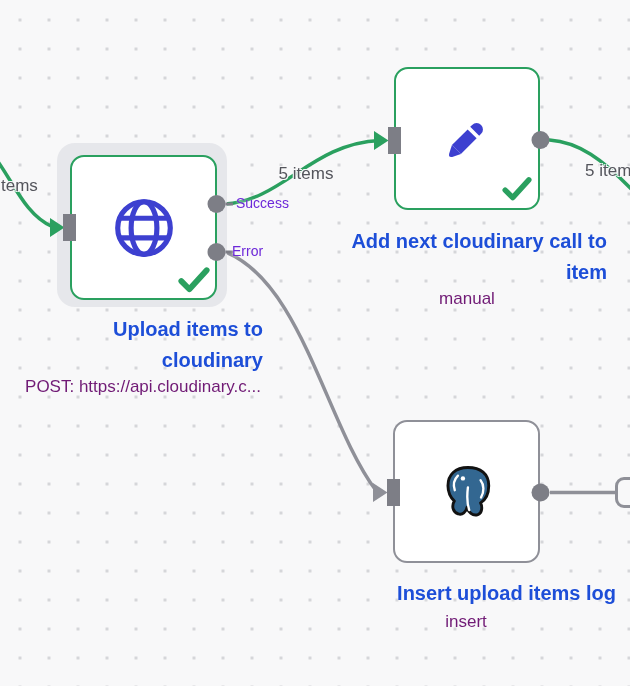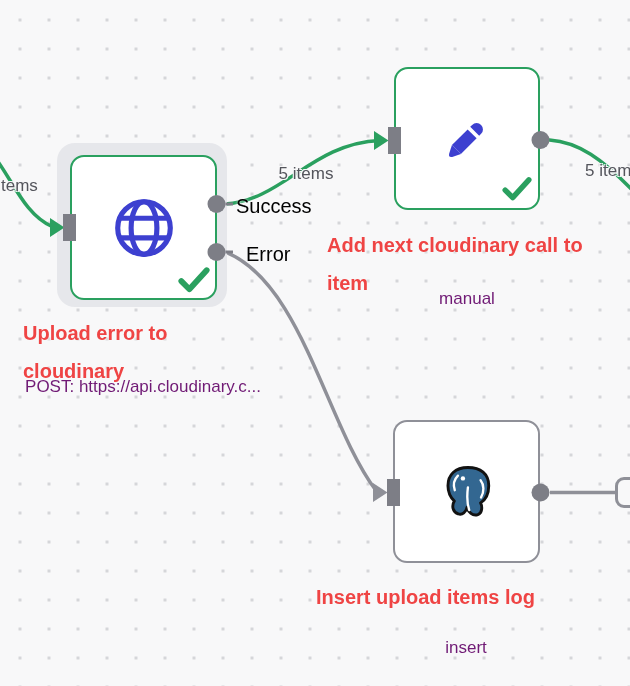--- a/index.html
+++ b/index.html
@@ -18,34 +18,34 @@
     position:absolute;background:#ffffff;border-radius:14px;z-index:2;
     box-sizing:border-box;display:flex;align-items:center;justify-content:center;
   }
   .node.green{border:2.5px solid #2aa05f;}
   .node.gray{border:2.5px solid #8f9098;}
   .halo{
     position:absolute;background:#e6e7eb;border-radius:18px;z-index:1;
   }
   .check{position:absolute;z-index:3;}
   .node-title{
-    position:absolute;z-index:3;text-align:left;
-    font-size:20px;font-weight:600;color:#ef4444;line-height:38px;
+    position:absolute;z-index:3;text-align:right;
+    font-size:20px;font-weight:600;color:#1d4ed8;line-height:31px;
     text-shadow:0 0 4px #f8f8f9;
   }
   .node-subtitle{
     position:absolute;z-index:3;text-align:center;
     font-size:17px;font-weight:400;color:#701a75;line-height:22px;white-space:nowrap;
   }
   .edge-label{
     position:absolute;z-index:5;font-size:17px;color:#54555c;white-space:nowrap;
     text-shadow:-1px -1px 0 #f8f8f9,1px -1px 0 #f8f8f9,-1px 1px 0 #f8f8f9,1px 1px 0 #f8f8f9;
   }
   .port-label{
-    position:absolute;z-index:5;font-size:20px;color:#000000;white-space:nowrap;
+    position:absolute;z-index:5;font-size:14px;color:#6d28d9;white-space:nowrap;
     text-shadow:0 0 3px #f8f8f9;
   }
   .icon-wrap{display:flex;align-items:center;justify-content:center;}
   .add-btn{
     position:absolute;z-index:2;box-sizing:border-box;
     width:34px;height:31px;border:3.5px solid #8f9098;border-radius:9px;background:#f8f8f9;
   }
 </style>
 </head>
 <body>
@@ -67,21 +67,21 @@
       <line x1="7.5" y1="22.5" x2="56.5" y2="22.5" stroke="#3d40d0" stroke-width="5"></line>
       <line x1="7.5" y1="41.5" x2="56.5" y2="41.5" stroke="#3d40d0" stroke-width="5"></line>
     </svg>
   </span>
 </div>
 <span class="check" style="left:176px;top:265px;">
   <svg width="36" height="30" viewBox="0 0 30 26">
     <path d="M4 14 L11 21 L26 4.5" fill="none" stroke="#2aa05f" stroke-width="5" stroke-linecap="round" stroke-linejoin="round"></path>
   </svg>
 </span>
-<div class="node-title" style="left:23px;top:314px;width:240px;">Upload error to cloudinary</div>
+<div class="node-title" style="left:23px;top:314px;width:240px;">Upload items to cloudinary</div>
 <div class="node-subtitle" style="left:-57px;top:376px;width:400px;">POST: https://api.cloudinary.c...</div>
 
 <div class="node green" style="left:394px;top:67px;width:146px;height:143px;">
   <span class="icon-wrap">
     <svg width="58" height="58" viewBox="0 0 64 64">
       <g transform="rotate(45 32 32)" fill="#3d40d0">
         <path d="M25 20 v-3 a7 7 0 0 1 7-7 a7 7 0 0 1 7 7 v3 z"></path>
         <rect x="25" y="24" width="14" height="24.5"></rect>
         <path d="M25 48.5 h14 l-4.6 9 q-2.4 3.6 -4.8 0 z"></path>
       </g>
@@ -101,21 +101,21 @@
     <svg width="58" height="58" viewBox="0 0 64 64">
       <path d="M33 5 C19 5 11 13 11 25 C11 32 14 38 18 42 C15 47 16 54 22 56 C27 58 31 54 32 49 C33.5 54 38 59 44 57 C49 55 49 48 47 44 C53 40 56 33 56 25 C56 12 47 5 33 5 Z" fill="#336791" stroke="#121212" stroke-width="3.2" stroke-linejoin="round"></path>
       <path d="M22 14 C18 18 16.5 24 18.5 30" stroke="#ffffff" stroke-width="2.6" fill="none" stroke-linecap="round"></path>
       <circle cx="27.5" cy="17" r="2.4" fill="#ffffff"></circle>
       <path d="M33 27 C32 35 32 45 34.5 52" stroke="#ffffff" stroke-width="2.6" fill="none" stroke-linecap="round"></path>
       <path d="M47 19 C51 24 51 32 47.5 38" stroke="#ffffff" stroke-width="2.6" fill="none" stroke-linecap="round"></path>
     </svg>
   </span>
 </div>
 <div class="node-title" style="left:316px;top:578px;width:300px;">Insert upload items log</div>
-<div class="node-subtitle" style="left:316px;top:611px;width:300px;margin-top:26px;">insert</div>
+<div class="node-subtitle" style="left:316px;top:611px;width:300px;">insert</div>
 
 <div class="add-btn" style="left:615px;top:477px;"></div>
 
 <svg id="ports" class="layer" width="630" height="686" viewBox="0 0 630 686">
 
   <polygon points="50,218 64.5,227.5 50,237" fill="#2aa05f"></polygon>
   <rect x="63" y="214" width="13" height="27" fill="#7d7e86"></rect>
 
   <circle cx="216.5" cy="204" r="9" fill="#7d7e86"></circle>
   <line x1="225.5" y1="204" x2="233" y2="204" stroke="#7d7e86" stroke-width="3"></line>
@@ -130,13 +130,13 @@
   <polygon points="373,483 387.5,492.5 373,502" fill="#8f9098"></polygon>
   <rect x="387" y="479" width="13" height="27" fill="#7d7e86"></rect>
 
   <circle cx="540.5" cy="492.5" r="9" fill="#7d7e86"></circle>
 </svg>
 
 <div class="edge-label" style="left:-17px;top:176px;">5 items</div>
 <div class="edge-label" style="left:266px;top:164px;width:80px;text-align:center;">5 items</div>
 <div class="edge-label" style="left:585px;top:161px;">5 items</div>
 <div class="port-label" style="left:236px;top:195px;">Success</div>
-<div class="port-label" style="left:246px;top:243px;">Error</div>
+<div class="port-label" style="left:232px;top:243px;">Error</div>
 
 </body></html>

